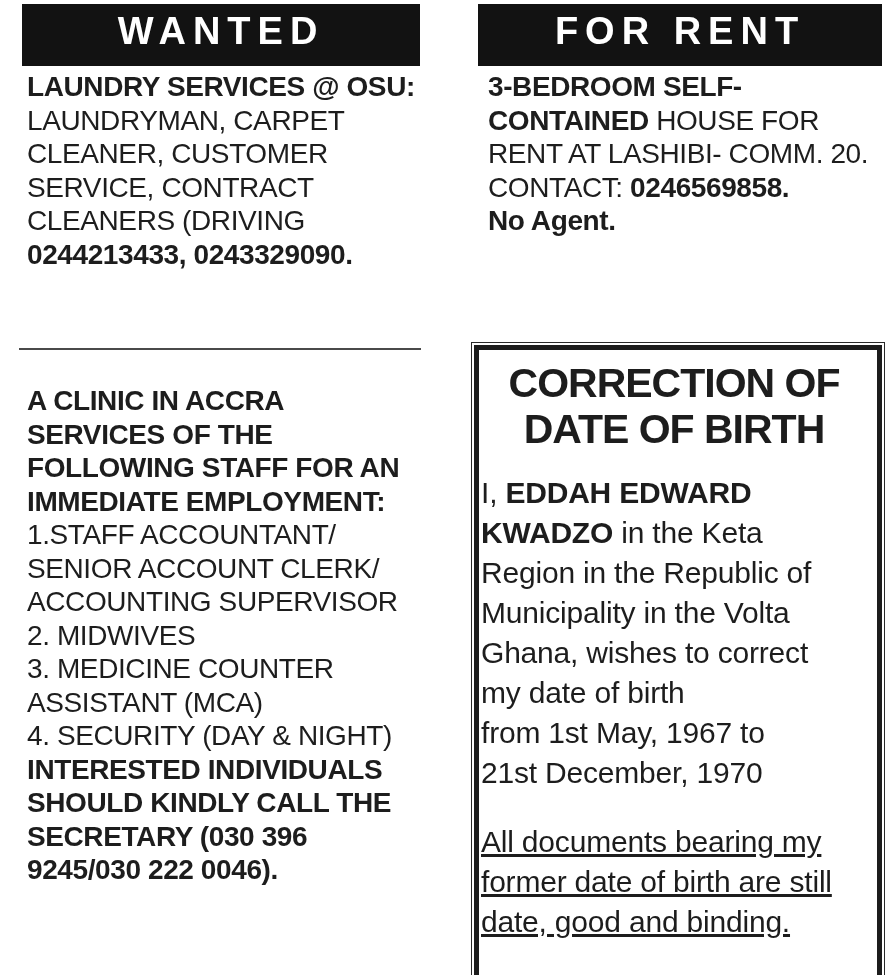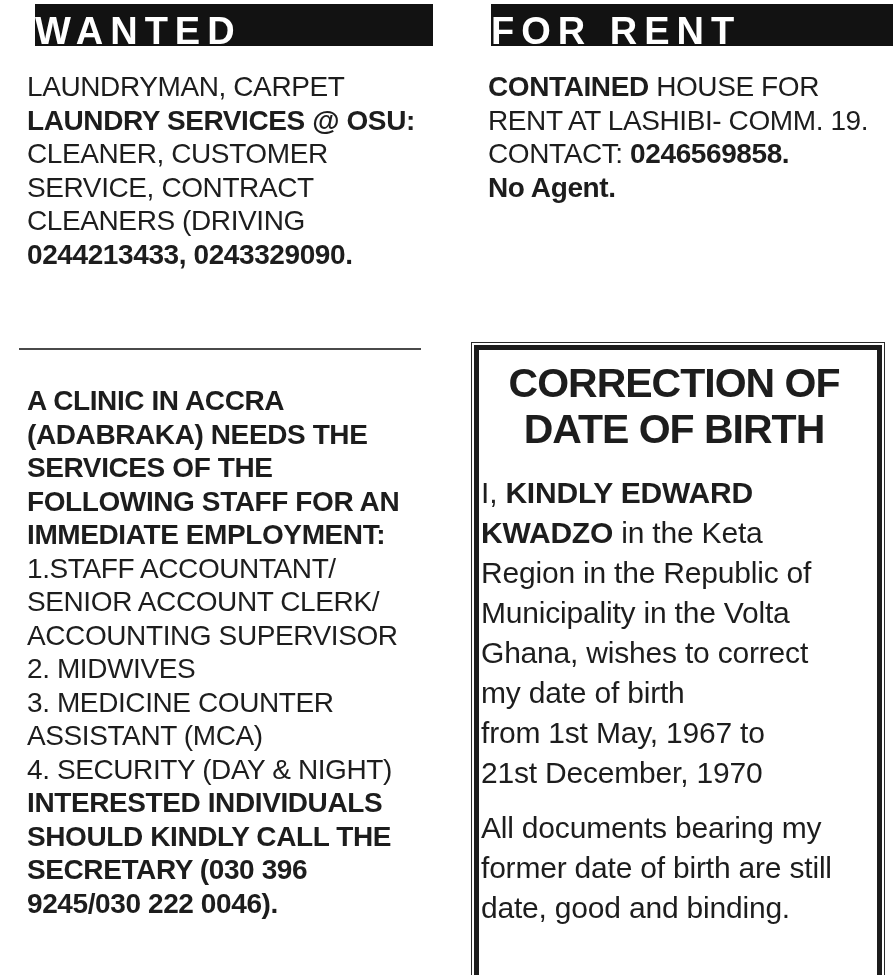--- a/index.html
+++ b/index.html
@@ -13,27 +13,27 @@
   .page{
     position:relative;
     width:893px;height:975px;
     background:var(--paper);
     font-family:"Liberation Sans", sans-serif;
     color:var(--ink);
     overflow:hidden;
   }
   .banner{
     position:absolute;
-    height:42px;line-height:54px;
+    height:62px;line-height:54px;
     background:var(--bar-bg);
     color:var(--bar-fg);
+    text-align:center;
     font-weight:bold;
     font-size:38px;
     letter-spacing:7px;
-    margin-left:13px;
   }
   .banner-wanted{left:22px;top:4px;width:398px;}
   .banner-forrent{left:478px;top:4px;width:404px;}
   .ad{
     position:absolute;
     font-size:28px;
     line-height:33.5px;
     letter-spacing:-0.4px;
     white-space:nowrap;
   }
@@ -65,75 +65,75 @@
     white-space:nowrap;
   }
   .notice-body{
     margin-top:21px;
     font-size:30px;
     line-height:40px;
     letter-spacing:-0.2px;
     white-space:nowrap;
   }
   .notice-body .b{font-weight:bold;}
-  .para2{margin-top:15px;}
+  .para2{margin-top:29px;text-decoration:underline;}
 </style>
 </head>
 <body>
 
 <div class="page">
 
   <div class="banner banner-wanted">WANTED</div>
 
   <div class="ad ad-laundry">
+      <div class="ln"><span class="b">LAUNDRY SERVICES @ OSU:</span></div>
       <div class="ln"><span>LAUNDRYMAN, CARPET</span></div>
-      <div class="ln"><span class="b">LAUNDRY SERVICES @ OSU:</span></div>
       <div class="ln"><span>CLEANER, CUSTOMER</span></div>
       <div class="ln"><span>SERVICE, CONTRACT</span></div>
       <div class="ln"><span>CLEANERS (DRIVING</span></div>
       <div class="ln"><span class="b">0244213433, 0243329090.</span></div>
     </div>
 
   <div class="divider"></div>
 
   <div class="ad ad-clinic">
       <div class="ln"><span class="b">A CLINIC IN ACCRA</span></div>
-      <div class="ln"><span class="b">(ADABRAKA) NEEDS THE</span></div>
       <div class="ln"><span class="b">SERVICES OF THE</span></div>
       <div class="ln"><span class="b">FOLLOWING STAFF FOR AN</span></div>
       <div class="ln"><span class="b">IMMEDIATE EMPLOYMENT:</span></div>
       <div class="ln"><span>1.STAFF ACCOUNTANT/</span></div>
       <div class="ln"><span>SENIOR ACCOUNT CLERK/</span></div>
       <div class="ln"><span>ACCOUNTING SUPERVISOR</span></div>
       <div class="ln"><span>2. MIDWIVES</span></div>
       <div class="ln"><span>3. MEDICINE COUNTER</span></div>
       <div class="ln"><span>ASSISTANT (MCA)</span></div>
       <div class="ln"><span>4. SECURITY (DAY &amp; NIGHT)</span></div>
       <div class="ln"><span class="b">INTERESTED INDIVIDUALS</span></div>
       <div class="ln"><span class="b">SHOULD KINDLY CALL THE</span></div>
       <div class="ln"><span class="b">SECRETARY (030 396</span></div>
       <div class="ln"><span class="b">9245/030 222 0046).</span></div>
     </div>
 
   <div class="banner banner-forrent">FOR RENT</div>
 
   <div class="ad ad-rent">
+      <div class="ln"><span class="b">3-BEDROOM SELF-</span></div>
       <div class="ln"><span class="b">CONTAINED</span><span> HOUSE FOR</span></div>
-      <div class="ln"><span>RENT AT LASHIBI- COMM. 19.</span></div>
+      <div class="ln"><span>RENT AT LASHIBI- COMM. 20.</span></div>
       <div class="ln"><span>CONTACT: </span><span class="b">0246569858.</span></div>
       <div class="ln"><span class="b">No Agent.</span></div>
     </div>
 
   <div class="notice-box">
     <div class="notice-title">
       <div>CORRECTION OF</div>
       <div>DATE OF BIRTH</div>
     </div>
     <div class="notice-body">
-        <div class="ln"><span>I, </span><span class="b">KINDLY EDWARD</span></div>
+        <div class="ln"><span>I, </span><span class="b">EDDAH EDWARD</span></div>
         <div class="ln"><span class="b">KWADZO</span><span> in the Keta</span></div>
         <div class="ln"><span>Region in the Republic of</span></div>
         <div class="ln"><span>Municipality in the Volta</span></div>
         <div class="ln"><span>Ghana, wishes to correct</span></div>
         <div class="ln"><span>my date of birth</span></div>
         <div class="ln"><span>from 1st May, 1967 to</span></div>
         <div class="ln"><span>21st December, 1970</span></div>
       </div>
     <div class="notice-body para2">
         <div class="ln"><span>All documents bearing my</span></div>

